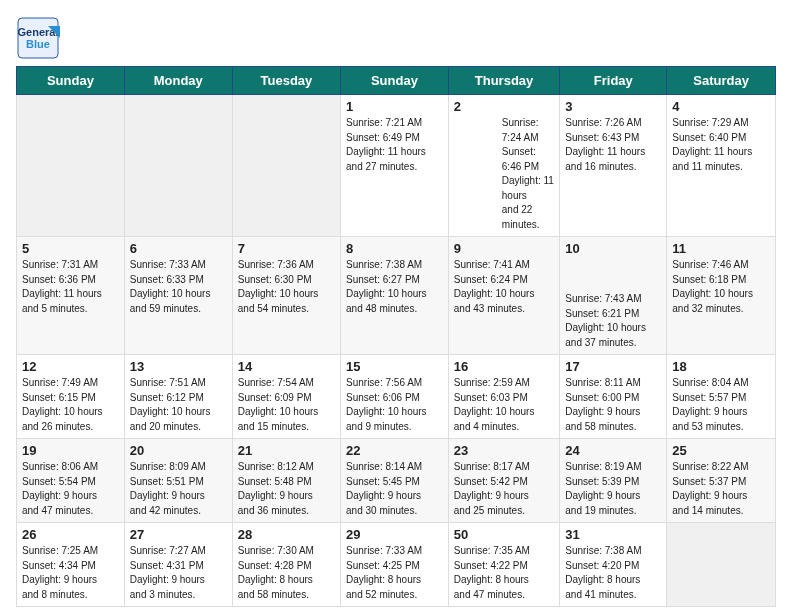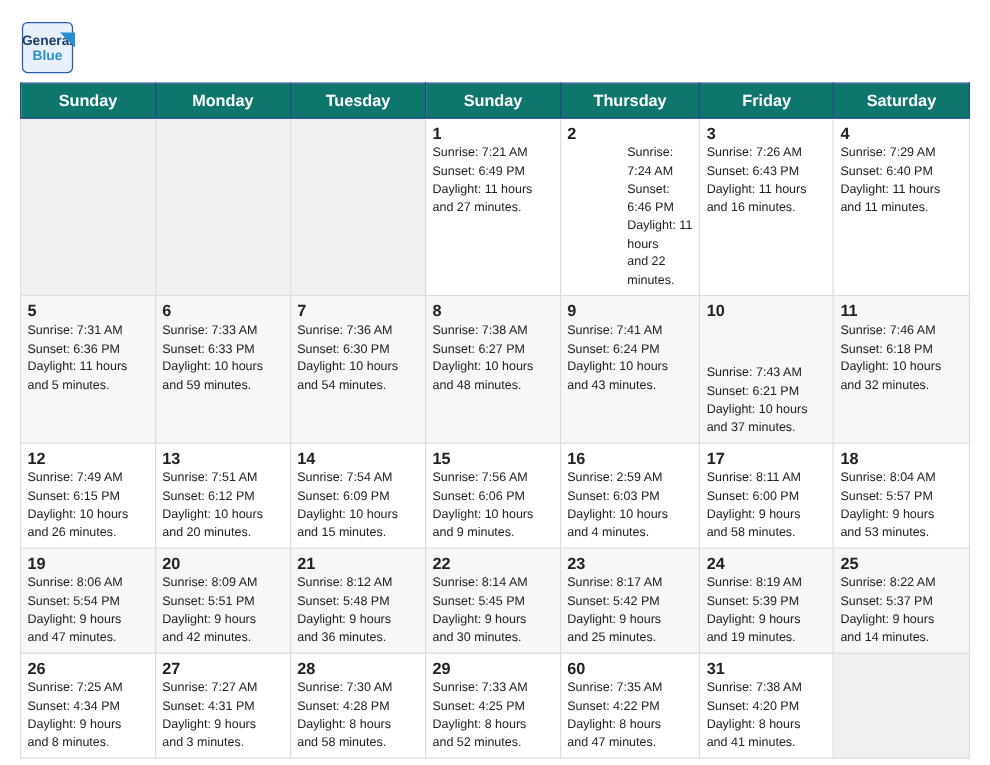--- a/index.html
+++ b/index.html
@@ -327,21 +327,21 @@
 and 58 minutes.</div>
         </td>
         <td>
           <div class="day-number">29</div>
           <div class="day-info" style="white-space: pre-line;">Sunrise: 7:33 AM
 Sunset: 4:25 PM
 Daylight: 8 hours
 and 52 minutes.</div>
         </td>
         <td>
-          <div class="day-number">60</div>
+          <div class="day-number">50</div>
           <div class="day-info" style="white-space: pre-line;">Sunrise: 7:35 AM
 Sunset: 4:22 PM
 Daylight: 8 hours
 and 47 minutes.</div>
         </td>
         <td>
           <div class="day-number">31</div>
           <div class="day-info" style="white-space: pre-line;">Sunrise: 7:38 AM
 Sunset: 4:20 PM
 Daylight: 8 hours

